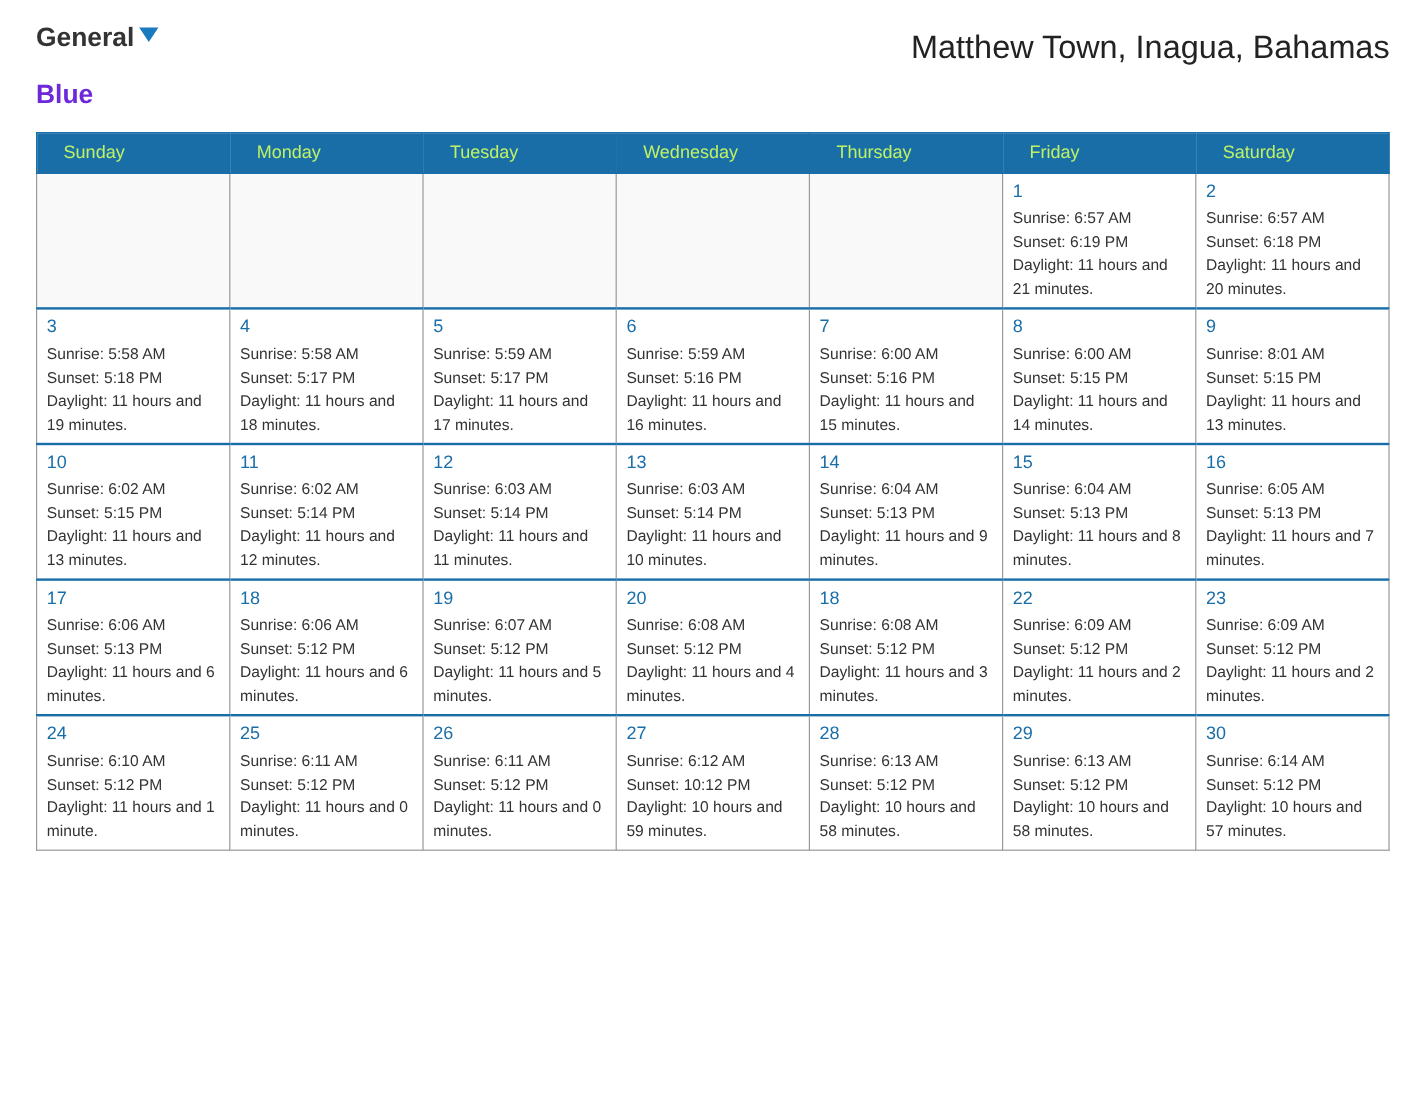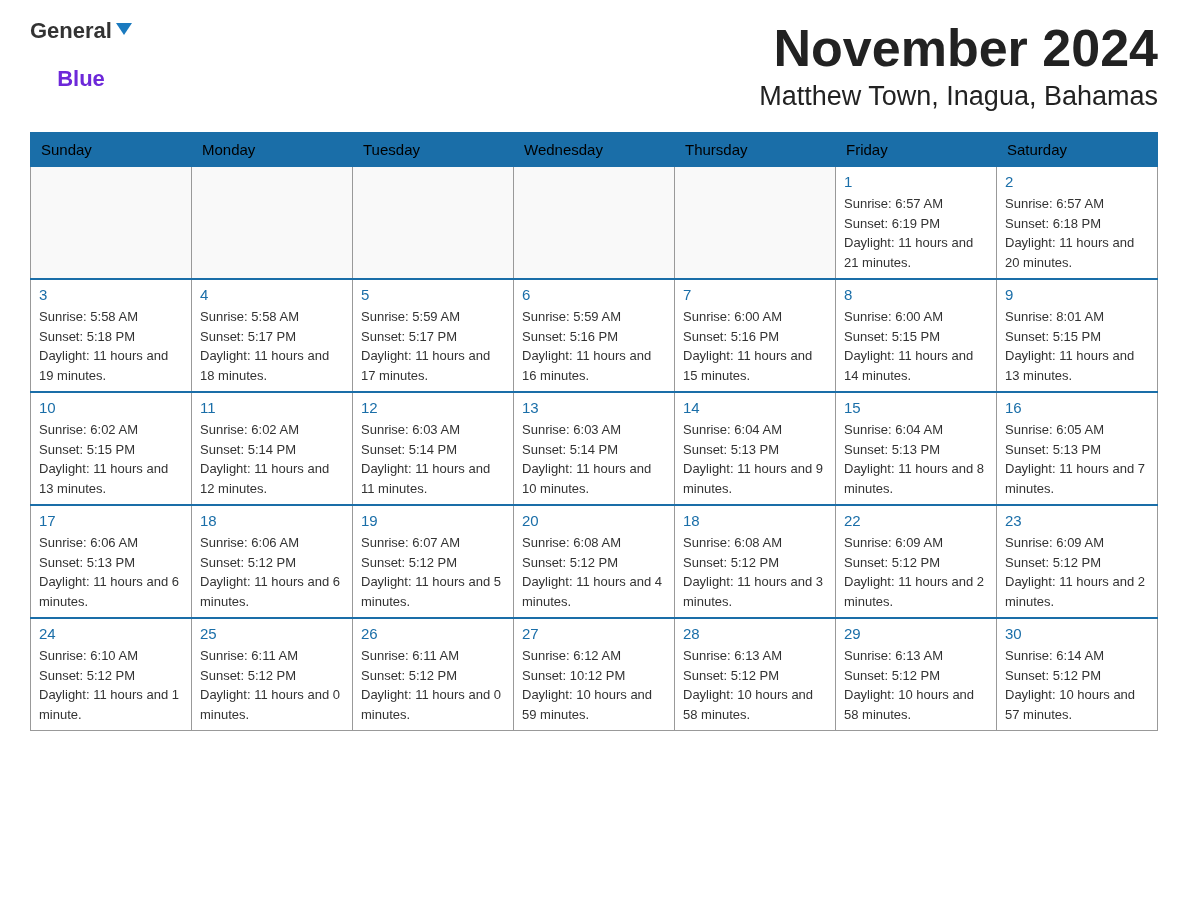--- a/index.html
+++ b/index.html
@@ -11,21 +11,21 @@
     }
     .header {
       display: flex;
       justify-content: space-between;
       align-items: flex-start;
       margin-bottom: 20px;
     }
     .logo {
       display: flex;
       flex-direction: column;
-      align-items: center;
+      align-items: flex-start;
     }
     .logo-text-general {
       font-size: 22px;
       font-weight: bold;
       color: #333;
       line-height: 1;
     }
     .logo-text-blue {
       font-size: 22px;
       font-weight: bold;
@@ -64,24 +64,24 @@
       color: #222;
       margin-top: 4px;
     }
     .calendar {
       width: 100%;
       border-collapse: collapse;
       border: 1px solid #666;
     }
     .calendar th {
       background-color: #1a6ea8;
-      color: #000000;
+      color: #bef264;
       font-size: 15px;
       font-weight: normal;
-      padding: 8px 10px;
+      padding: 8px 22px;
       text-align: left;
       border: 1px solid #1a6ea8;
     }
     .calendar td {
       vertical-align: top;
       padding: 6px 8px;
       border: 1px solid #999;
       width: calc(100% / 7);
       min-height: 110px;
       font-size: 12px;
@@ -112,21 +112,20 @@
 
 <div class="header">
   <div class="logo">
     <div class="logo-row">
       <span class="logo-text-general">General</span>
       <span class="logo-icon"></span>
     </div>
     <span class="logo-text-blue">Blue</span>
   </div>
   <div class="title-block">
-    <h1>November 2024</h1>
     <h2>Matthew Town, Inagua, Bahamas</h2>
   </div>
 </div>
 
 <table class="calendar">
   <thead>
     <tr>
       <th>Sunday</th>
       <th>Monday</th>
       <th>Tuesday</th>

